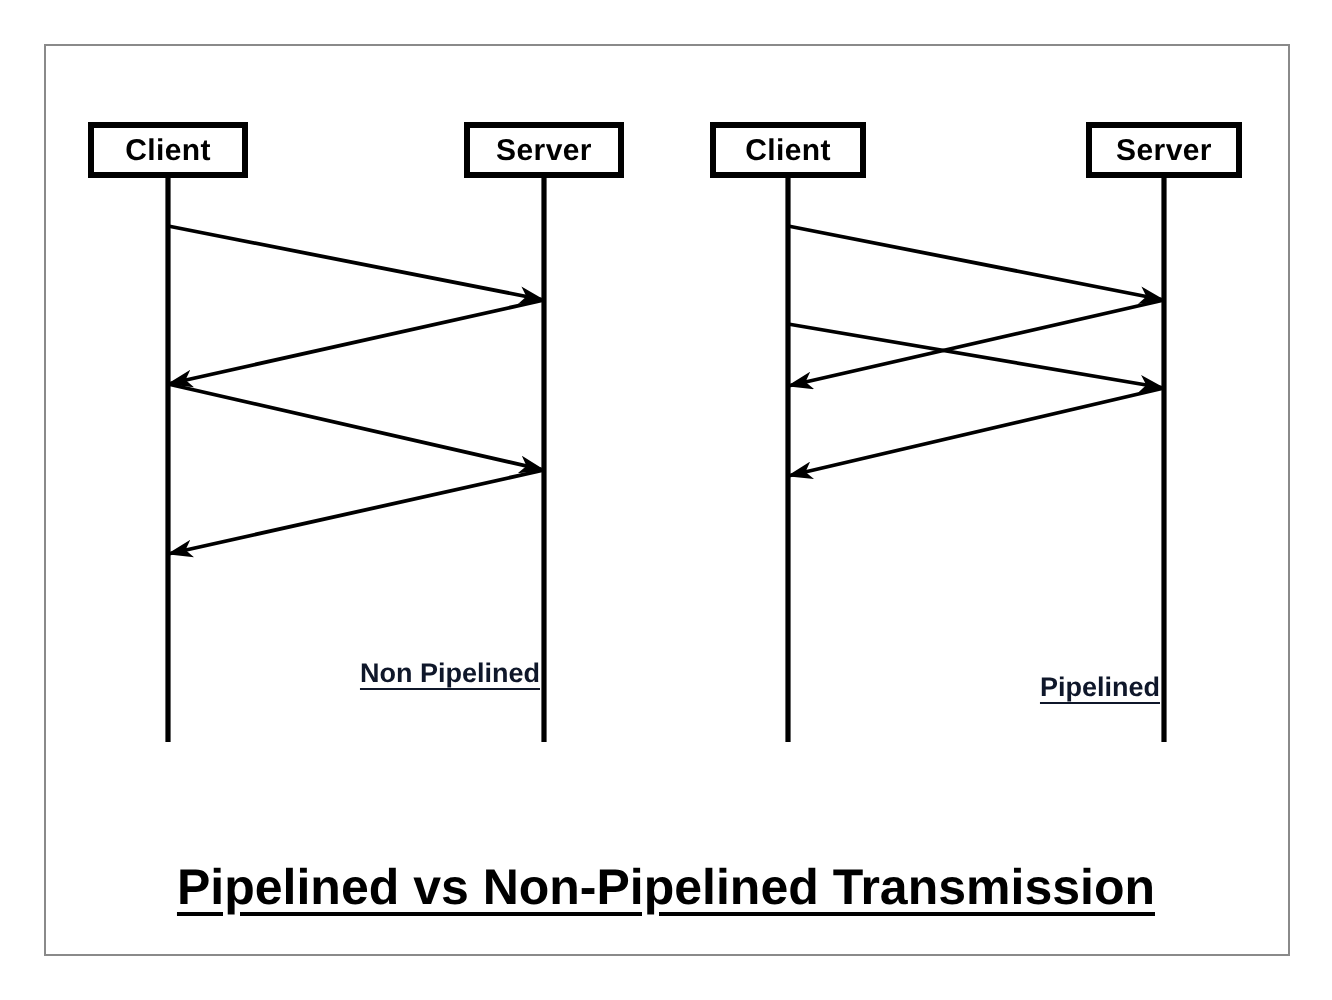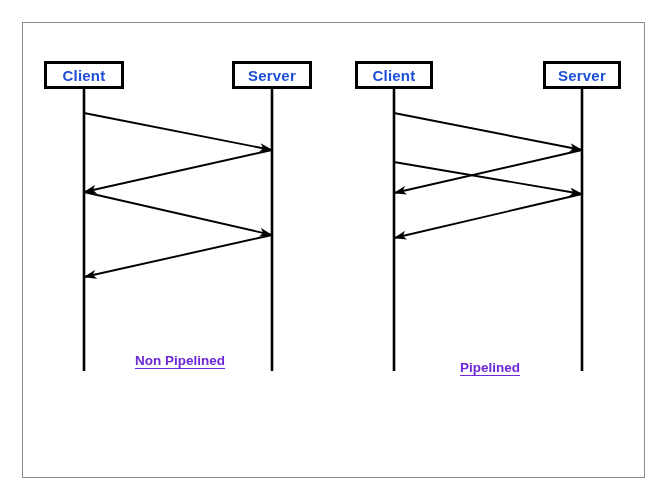--- a/index.html
+++ b/index.html
@@ -18,33 +18,32 @@
   }
   svg#canvas{position:absolute;left:0;top:0;width:666px;height:500px;}
   .node-box{
     position:absolute;
     border:3px solid #000;
     background:#fff;
     box-sizing:border-box;
     display:flex;align-items:center;justify-content:center;
     font-weight:bold;
     font-size:15px;
-    color:#1d4ed8;
+    color:#000000;
     letter-spacing:.2px;
   }
   .panel-label{
     position:absolute;
     font-weight:bold;
     font-size:13.5px;
-    color:#6d28d9;
+    color:#0f172a;
     text-decoration:underline;
     text-underline-offset:3px;
     white-space:nowrap;
-    text-align:center;
-    margin-top:24px;
+    text-align:right;
   }
   #main-title{
     position:absolute;
     left:0;width:666px;
     top:430px;
     text-align:center;
     font-weight:bold;
     font-size:25px;
     color:#000;
     text-decoration:underline;
@@ -87,14 +86,15 @@
       <div class="node-box" style="left: 44px; top: 61px; width: 80px; height: 28px;">Client</div>
       <div class="node-box" style="left: 232px; top: 61px; width: 80px; height: 28px;">Server</div>
       <div class="node-box" style="left: 355px; top: 61px; width: 78px; height: 28px;">Client</div>
       <div class="node-box" style="left: 543px; top: 61px; width: 78px; height: 28px;">Server</div>
     </div>
   <div id="panel-labels">
       <div class="panel-label" style="left: 90px; top: 329px; width: 180px;">Non Pipelined</div>
       <div class="panel-label" style="left: 400px; top: 336px; width: 180px;">Pipelined</div>
     </div>
 
+  <div id="main-title">Pipelined vs Non-Pipelined Transmission</div>
 
 </div>
 
 </body></html>

